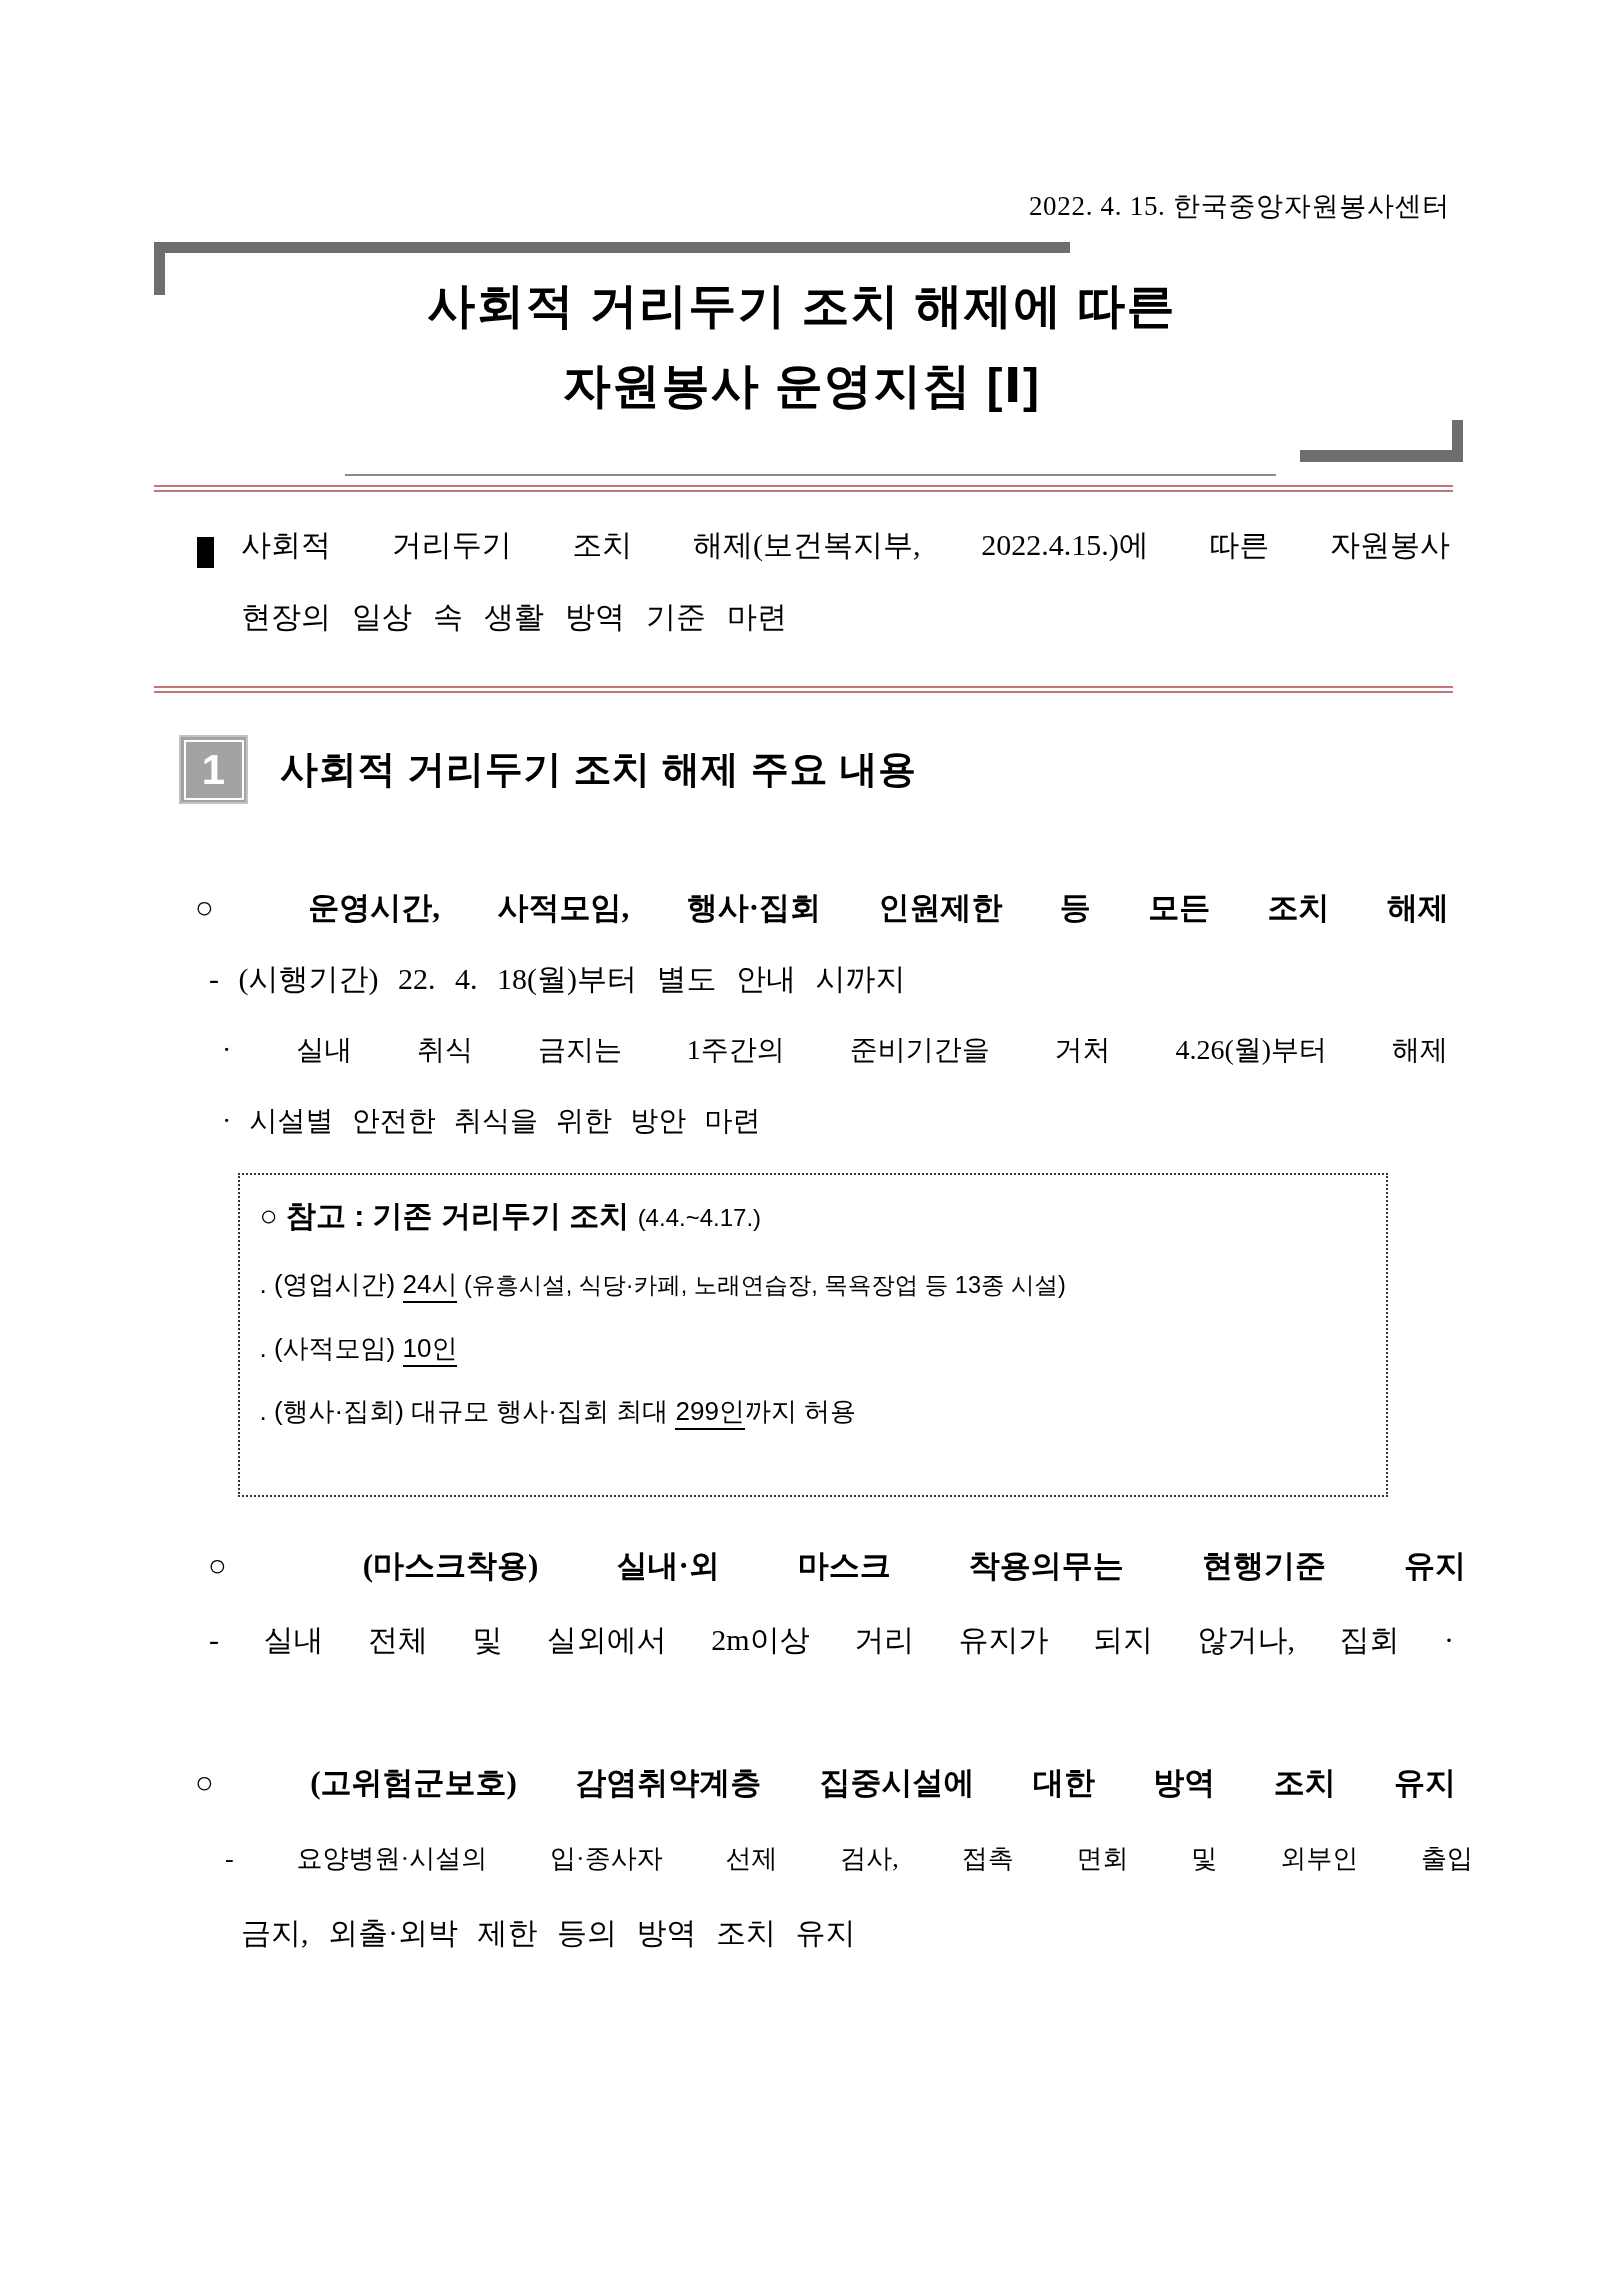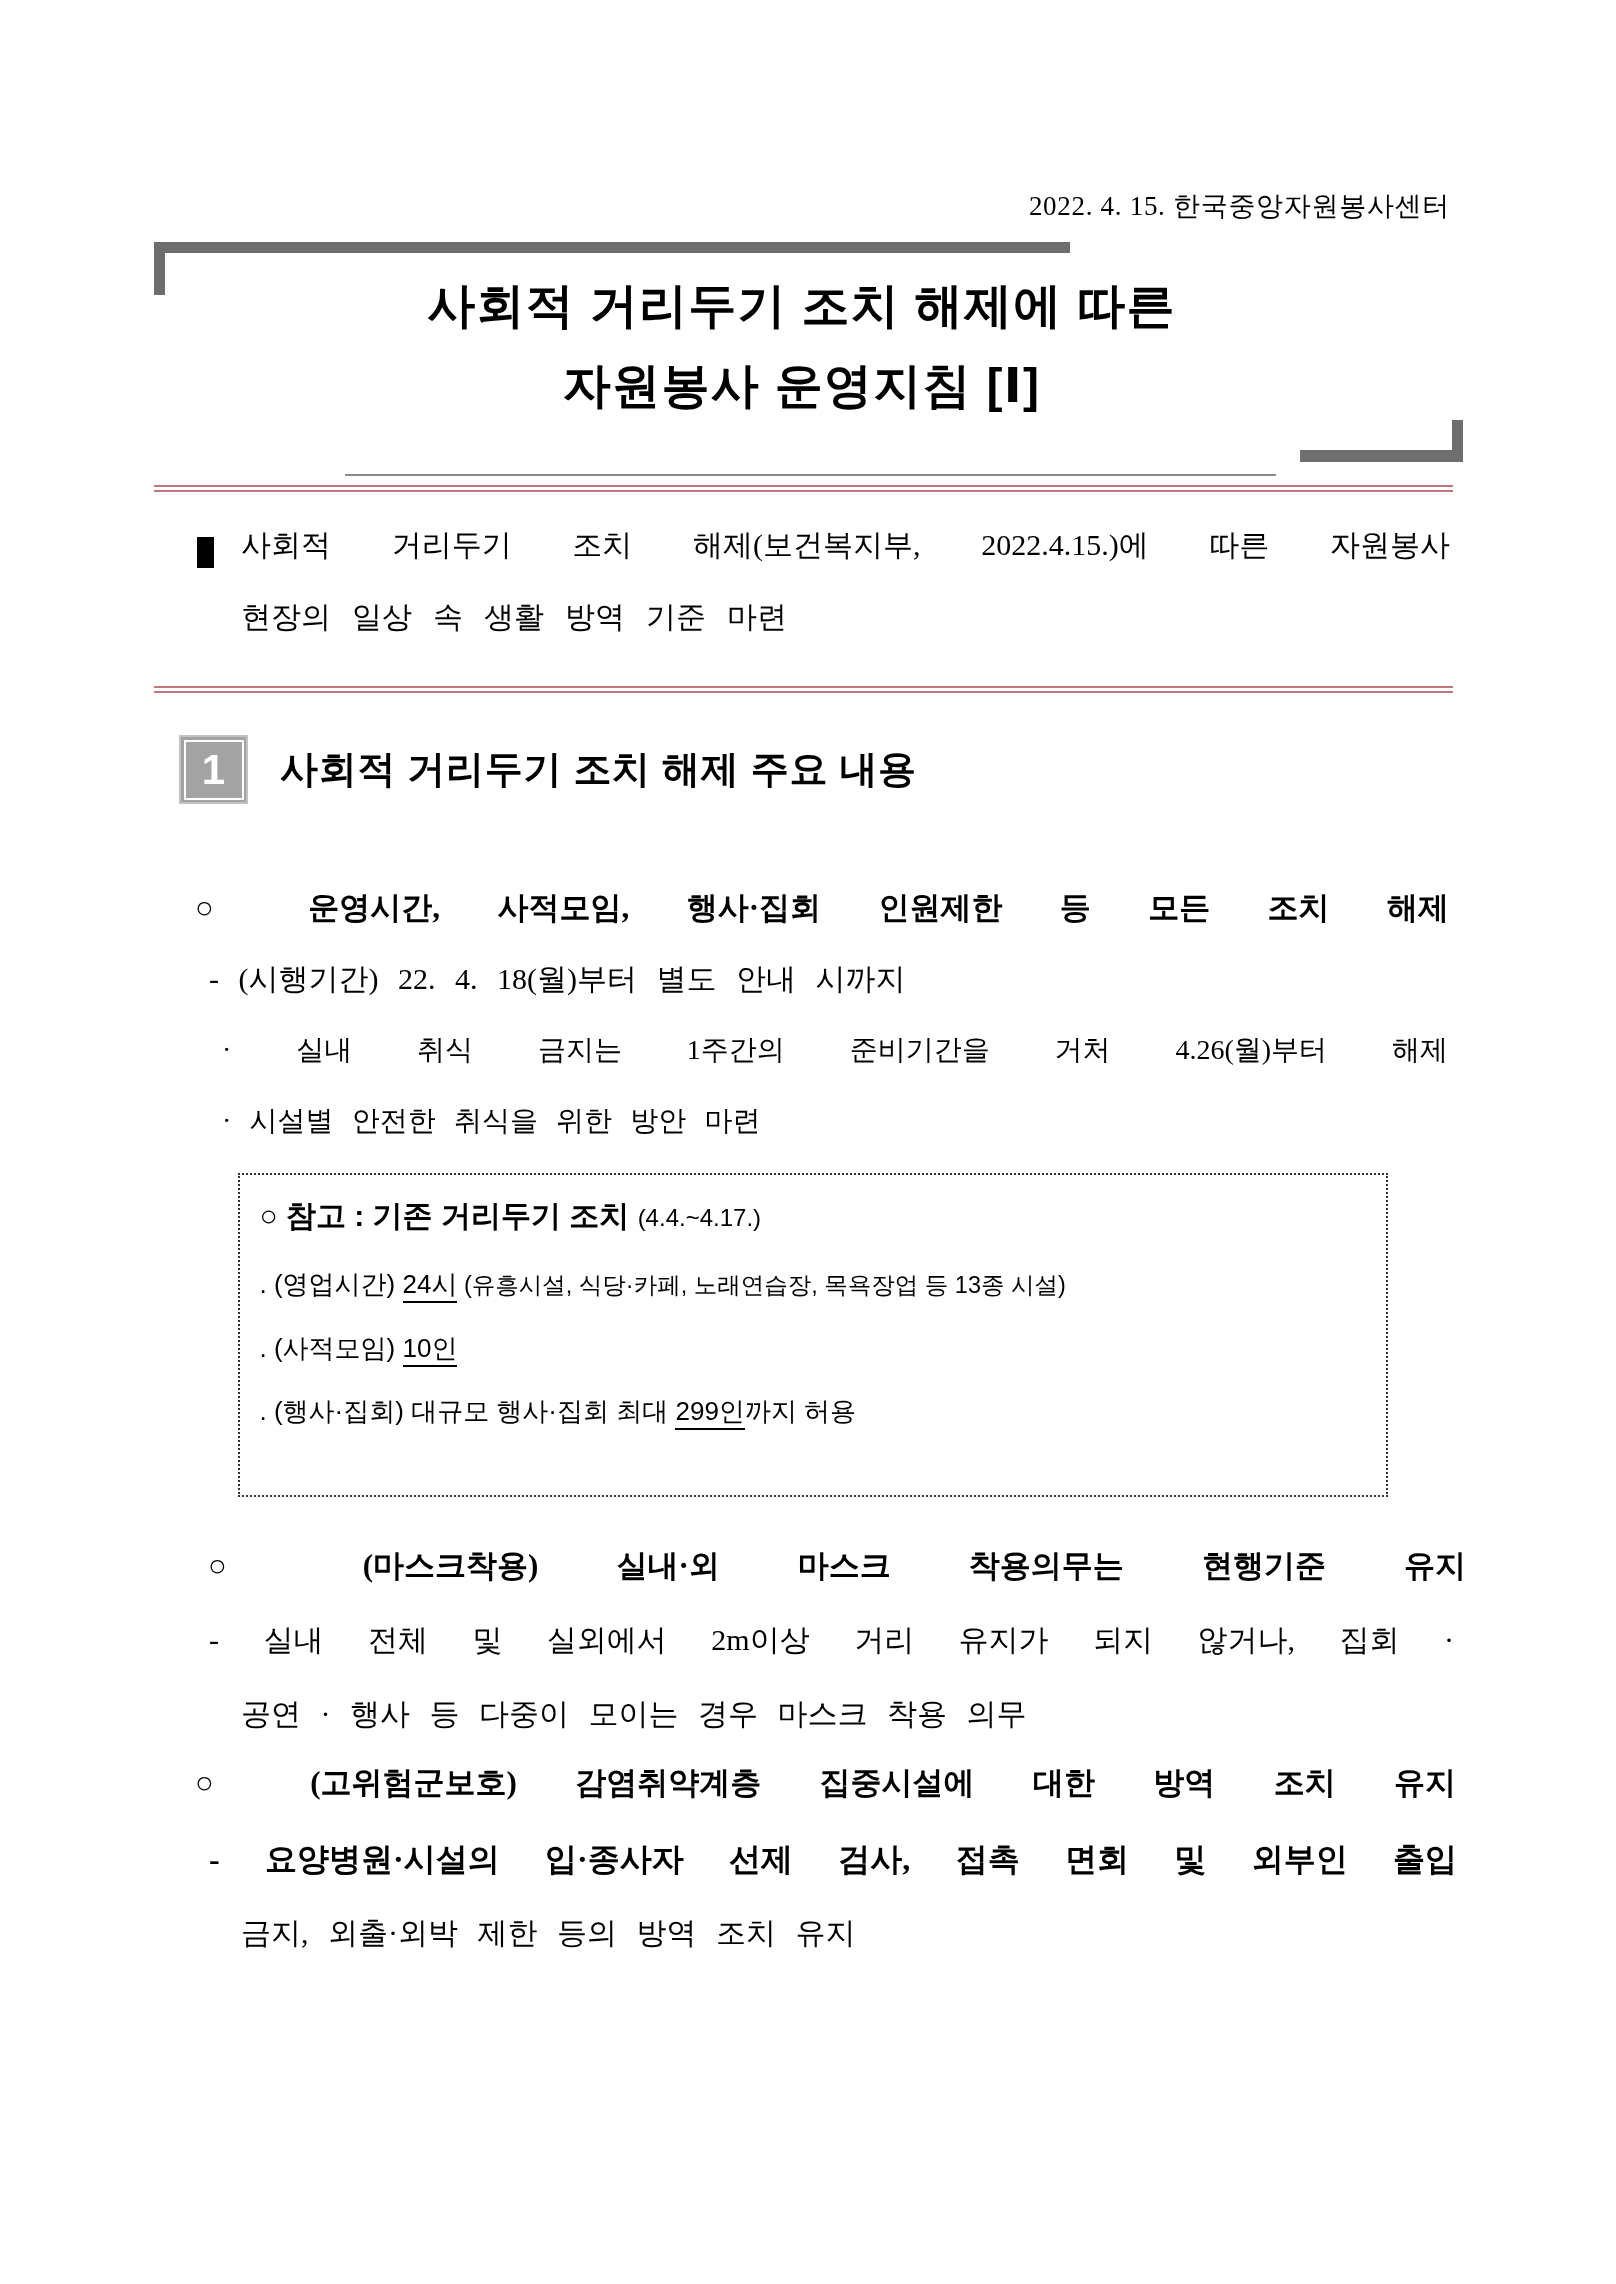--- a/index.html
+++ b/index.html
@@ -131,21 +131,21 @@
     border-bottom:2.6px solid #000;
     padding-bottom:2px;
   }
   .ref-bold{font-weight:700;}
   .ref-note{font-size:23.5px;}
 
   .p2-head{left:208px;top:1546px;width:1258px;font-size:31px;font-weight:700;}
   .p2-sub1{left:209px;top:1620px;width:1245px;font-size:30px;}
   .p2-sub2{left:241px;top:1694px;font-size:30px;}
   .p3-head{left:195px;top:1763px;width:1261px;font-size:31px;font-weight:700;}
-  .p3-sub1{left:209px;top:1839px;width:1248px;font-size:32px;font-weight:bold;}
+  .p3-sub1{left:225px;top:1839px;width:1248px;font-size:26px;}
   .p3-sub2{left:241px;top:1913px;font-size:30px;}
 </style>
 </head>
 <body>
 
 <div id="page">
 
   <div class="abs date-header">2022. 4. 15. 한국중앙자원봉사센터</div>
 
   <div class="abs corner-bar tl-h"></div>
@@ -187,20 +187,19 @@
     <div class="ref-item">
       <span>. (사적모임) </span><span class="ref-strong">10인</span>
     </div>
     <div class="ref-item">
       <span>. (행사·집회) 대규모 행사·집회 최대 </span><span class="ref-strong">299인</span><span>까지 허용</span>
     </div>
   </div>
 
   <div class="abs line p2-head just ws">○ (마스크착용) 실내·외 마스크 착용의무는 현행기준 유지</div>
   <div class="abs line p2-sub1 just ws">- 실내 전체 및 실외에서 2m이상 거리 유지가 되지 않거나, 집회 ·</div>
-  <div class="abs line p2-sub2 ws">공연 · 행사 등 다중이 모이는 경우 마스크 착용 의무</div>
 
   <div class="abs line p3-head just ws">○ (고위험군보호) 감염취약계층 집중시설에 대한 방역 조치 유지</div>
   <div class="abs line p3-sub1 just ws">- 요양병원·시설의 입·종사자 선제 검사, 접촉 면회 및 외부인 출입</div>
   <div class="abs line p3-sub2 ws">금지, 외출·외박 제한 등의 방역 조치 유지</div>
 
 </div>
 
 
 </body></html>

